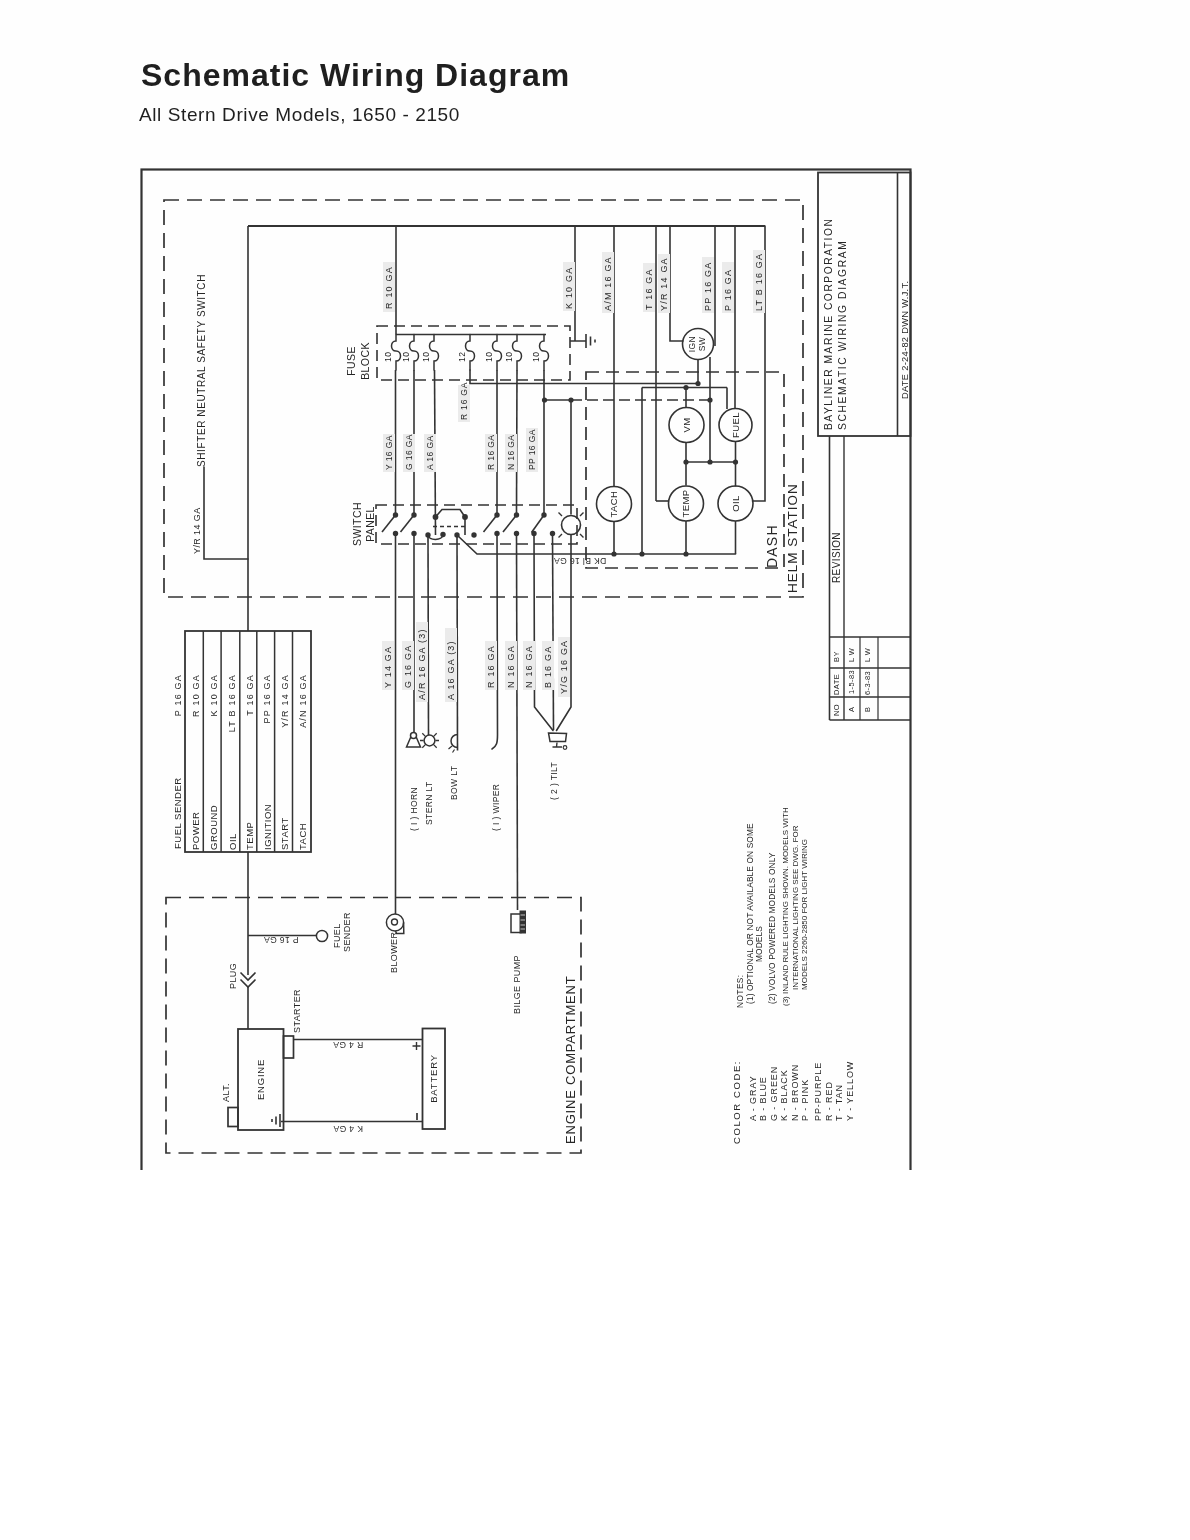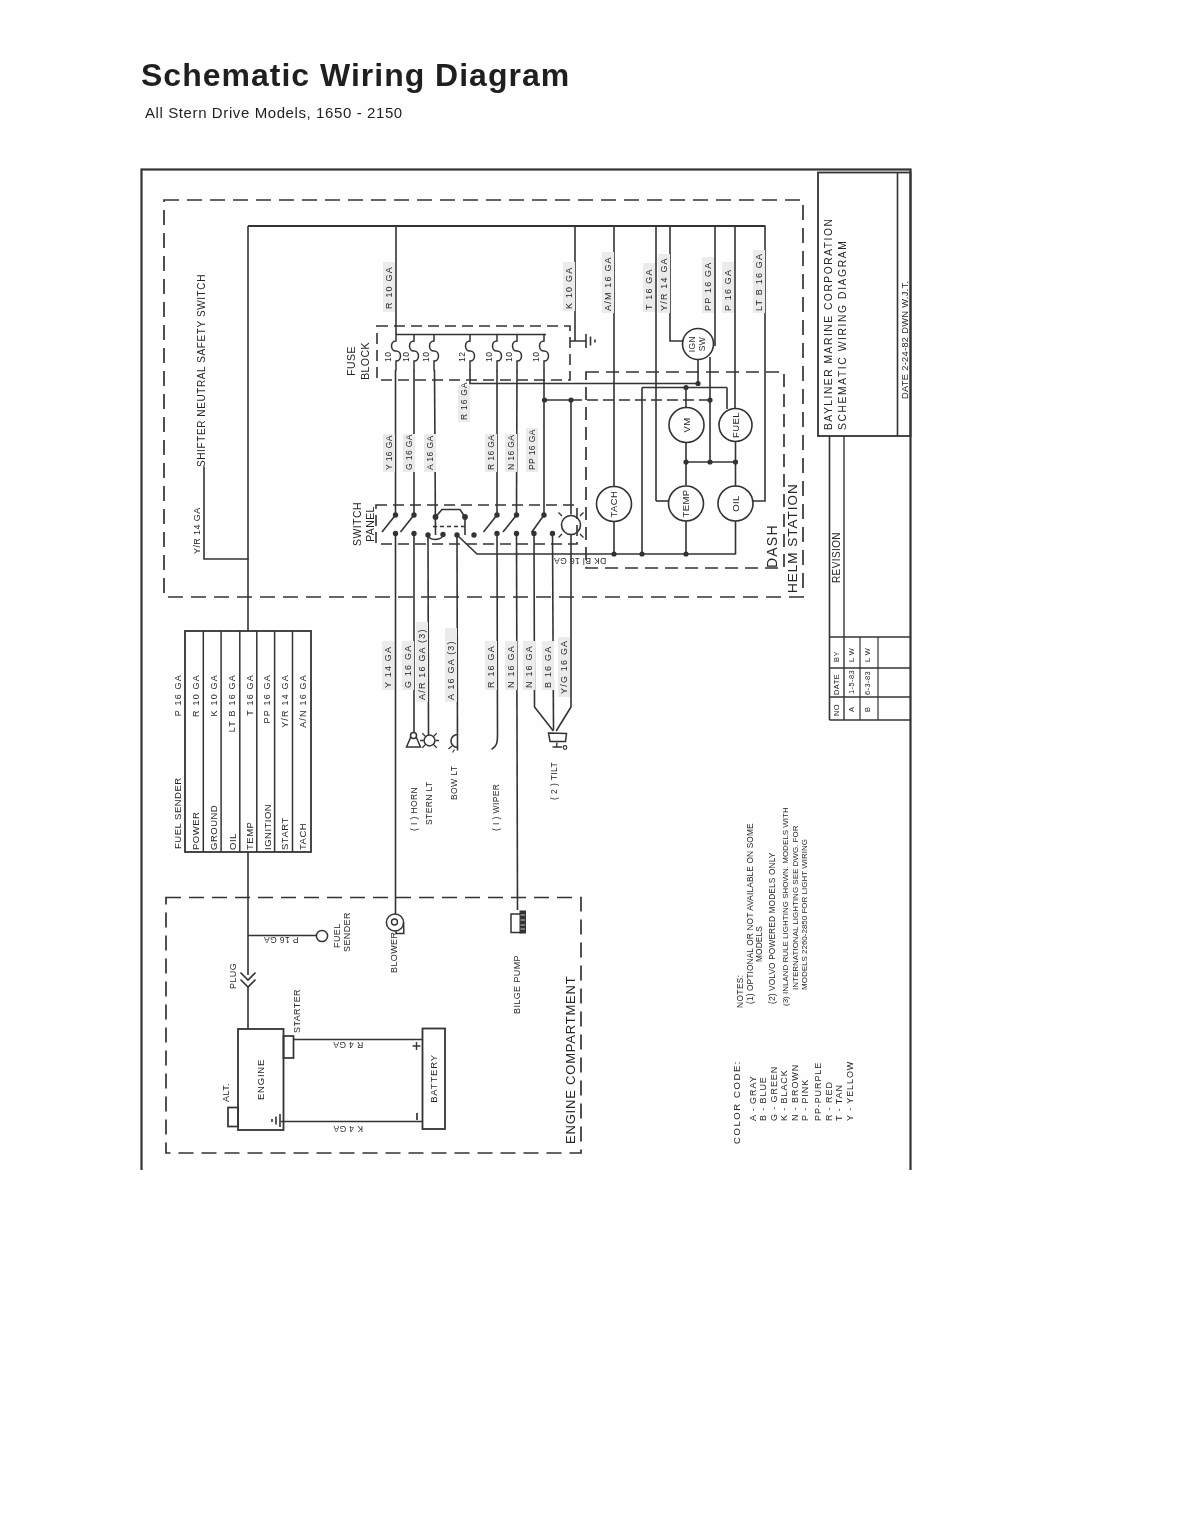--- a/index.html
+++ b/index.html
@@ -7,21 +7,21 @@
   #page { position:relative; width:1190px; height:1170px; background:#fefefe;
           font-family:"Liberation Sans", sans-serif; overflow:hidden; }
   .t { position:absolute; color:#1f1f1f; }
 </style>
 </head>
 <body>
 <div id="page">
 
 <div class="t" style="left:141px;top:57px;font-size:32px;font-weight:bold;letter-spacing:1.0px;">Schematic Wiring Diagram</div>
 
-<div class="t" style="left:145px;top:104px;font-size:15px;letter-spacing:0.6px;">All Stern Drive Models, 1650 - 2150</div>
+<div class="t" style="left:139px;top:104px;font-size:19px;letter-spacing:0.6px;">All Stern Drive Models, 1650 - 2150</div>
 
 <div class="t" style="left:511px;top:1284px;font-size:24px;text-align:center;">53</div>
 
 <svg width="1190" height="1540" viewBox="0 0 1190 1540" style="position:absolute;left:0;top:0;" font-family="Liberation Sans, sans-serif" xml:space="preserve">
 
 <rect x="141.5" y="169.5" width="769.0" height="1005.0" fill="none" stroke="#333333" stroke-width="2.2"></rect>
 
 <rect x="164" y="200" width="639" height="397" fill="none" stroke="#333333" stroke-width="1.7" stroke-dasharray="15 8"></rect>
 
 <rect x="586" y="372" width="198" height="196" fill="none" stroke="#333333" stroke-width="1.7" stroke-dasharray="13 7"></rect>

